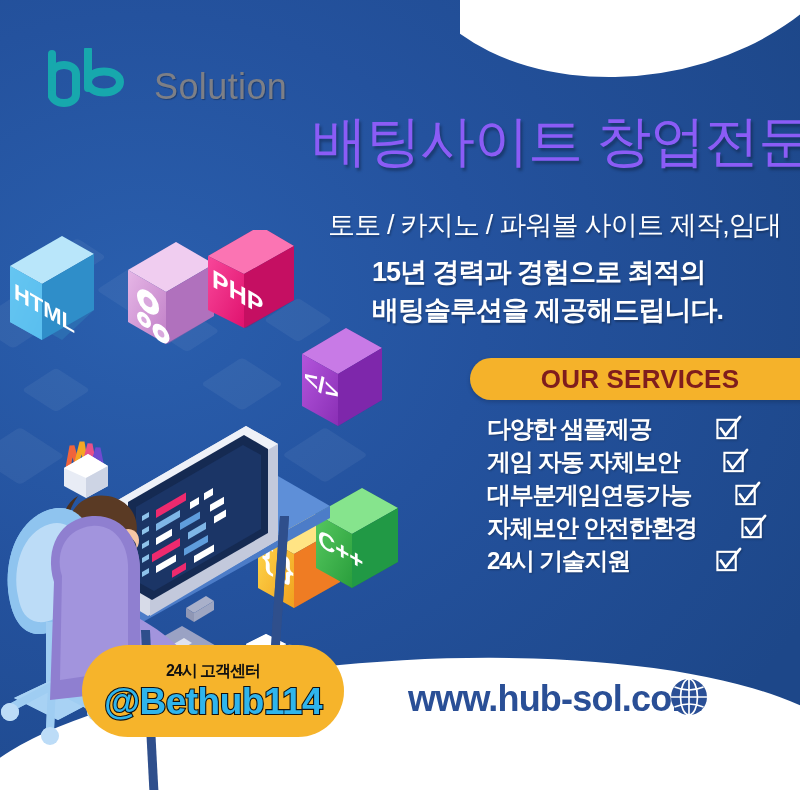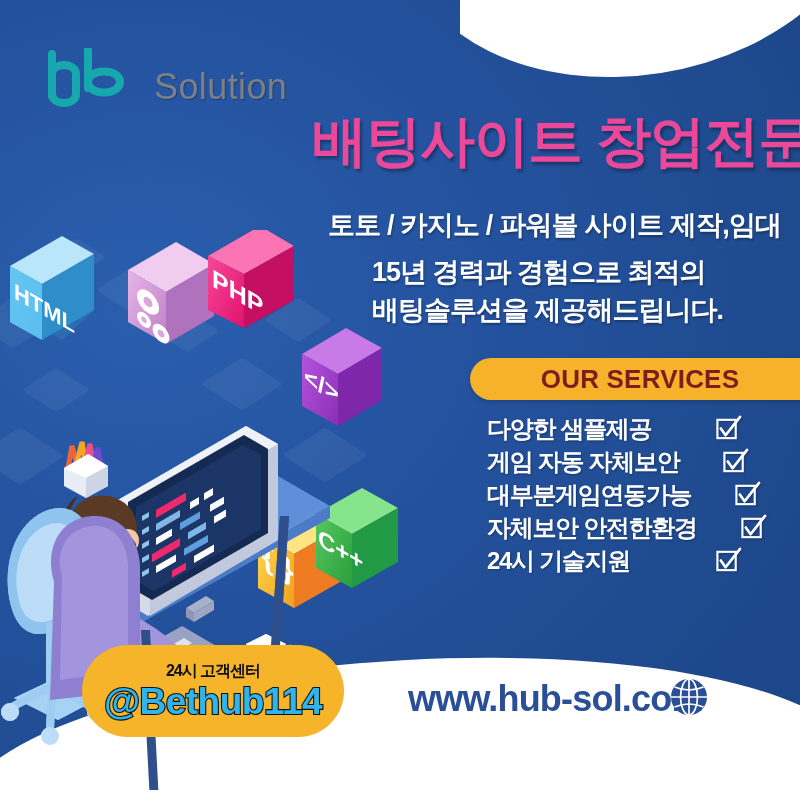--- a/index.html
+++ b/index.html
@@ -53,27 +53,27 @@
   .logo-mark svg{display:block;}
   .logo-sol{
     font-size:36px;color:#7d7f86;letter-spacing:.4px;
     margin-left:-6px;margin-bottom:2px;
     text-shadow:1px 1px 1px rgba(0,0,0,.28);
   }
 
   
   .headline{
     position:absolute;left:312px;top:113px;width:470px;
-    font-size:55px;font-weight:bold;color:#ec4899;
+    font-size:55px;font-weight:normal;color:#8b5cf6;
     letter-spacing:-1px;line-height:1.05;white-space:nowrap;
     text-shadow:2px 3px 3px rgba(0,0,0,.30);
   }
   .subline{
     position:absolute;left:328px;top:207px;width:460px;
-    font-size:27px;font-weight:bold;color:#ffffff;letter-spacing:-.8px;
+    font-size:27px;font-weight:normal;color:#ffffff;letter-spacing:-.8px;
     white-space:nowrap;text-shadow:1px 2px 2px rgba(0,0,0,.28);
   }
   .promo{
     position:absolute;left:372px;top:253px;width:420px;
     font-size:27px;font-weight:bold;color:#ffffff;line-height:1.42;
     letter-spacing:-1px;white-space:nowrap;
     text-shadow:1px 2px 2px rgba(0,0,0,.28);
   }
 
   

